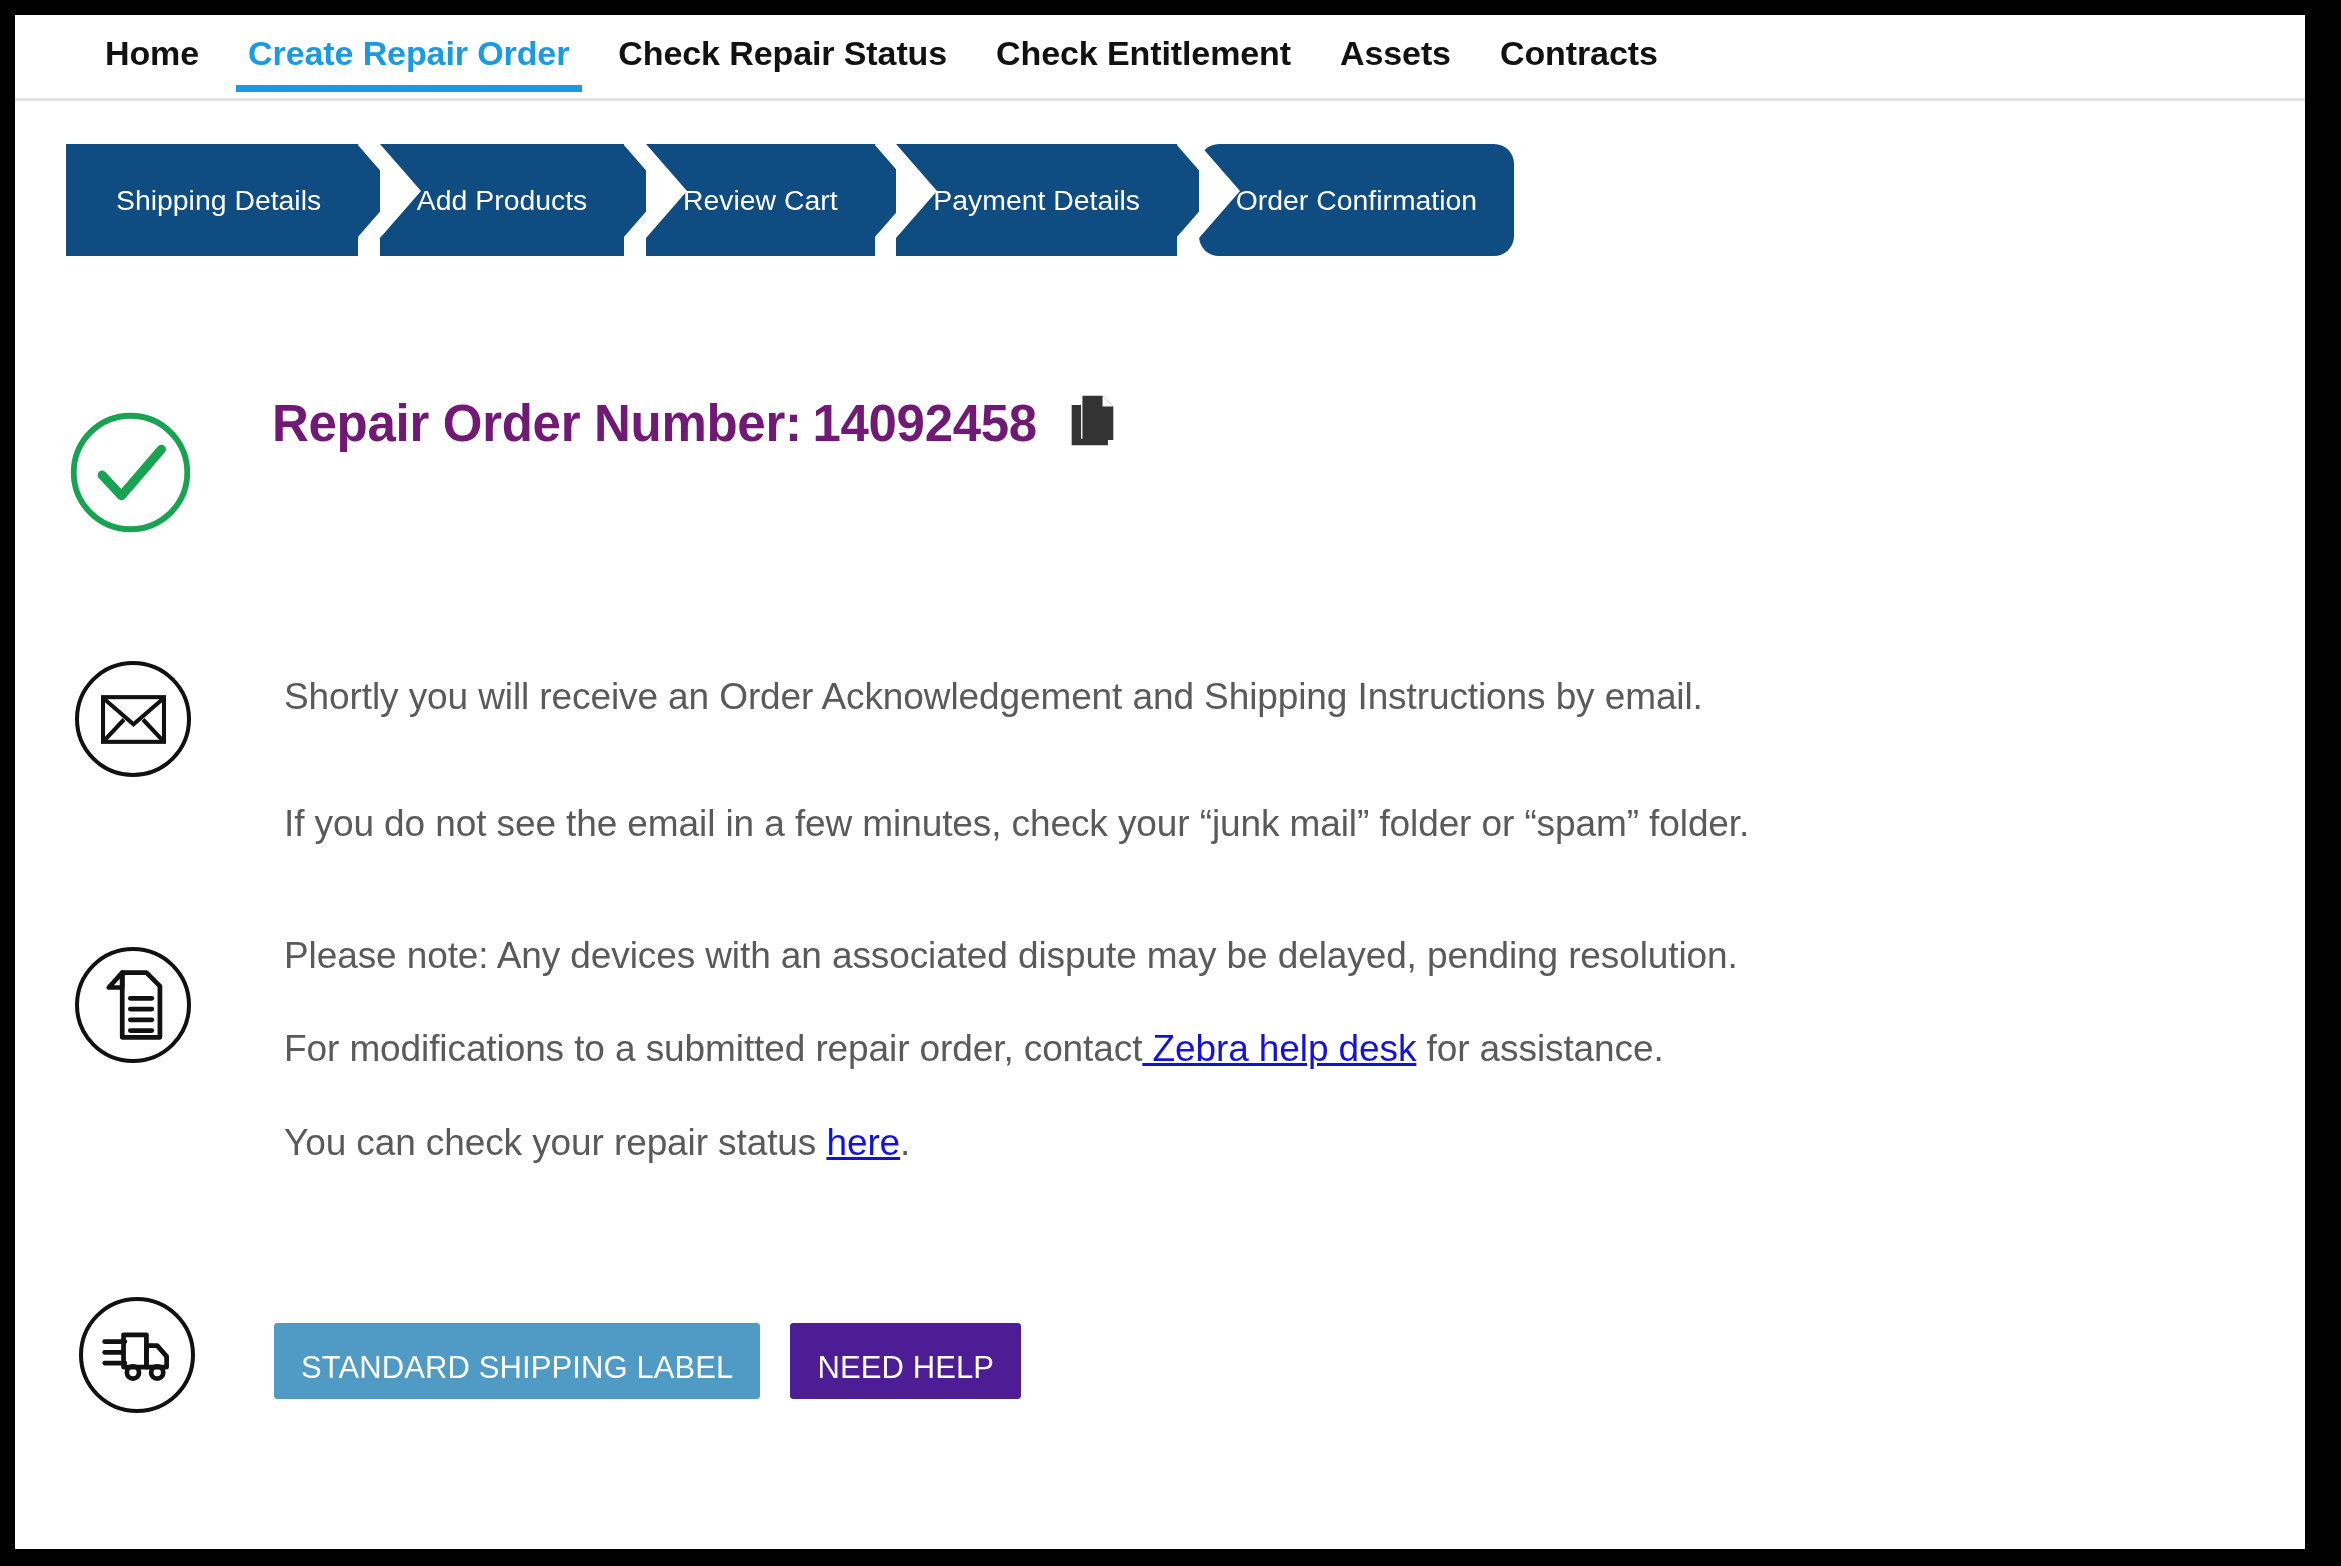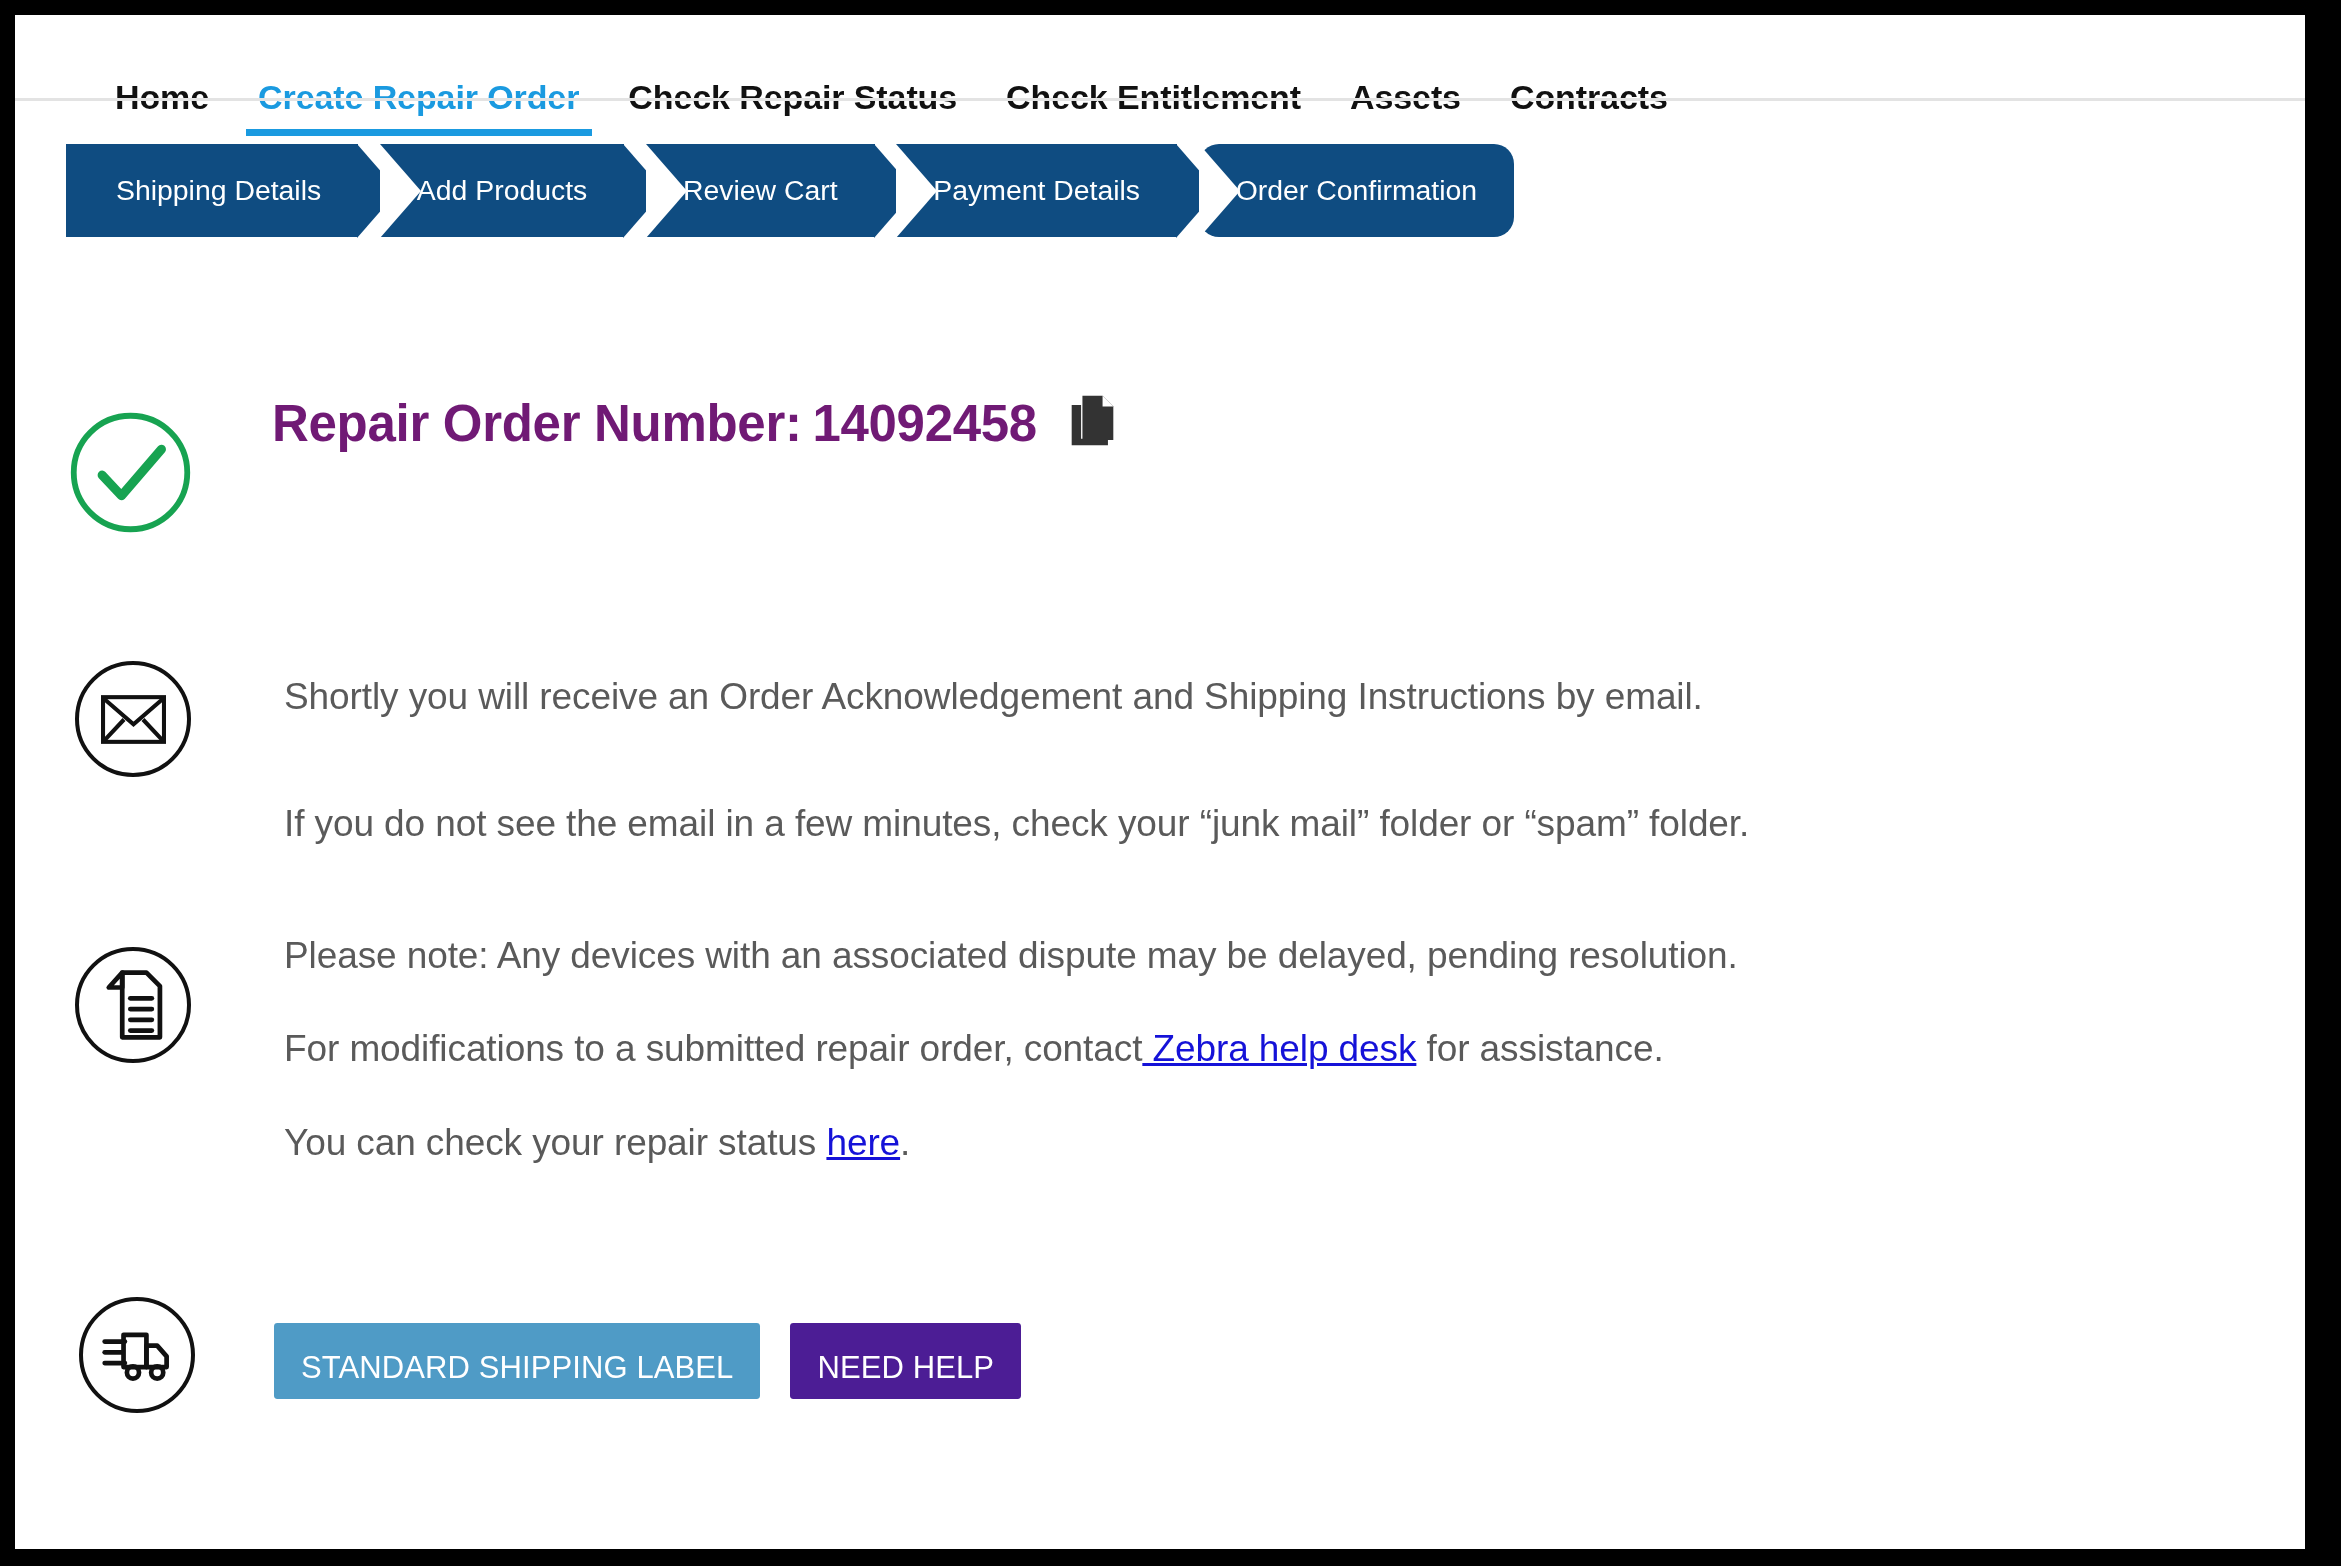--- a/index.html
+++ b/index.html
@@ -25,25 +25,24 @@
   
   #topnav {
     position: absolute;
     left: 0; top: 0;
     width: 2290px;
     height: 85px;
     background: #ffffff;
   }
   #navlist {
     position: absolute;
-    left: 100px;
+    left: 90px;
     top: 19px;
     display: flex;
     align-items: flex-end;
-    margin-top: 44px;
   }
   .navitem {
     font-family: "Liberation Sans", sans-serif;
     font-size: 34px;
     font-weight: bold;
     color: #111111;
     padding: 0 0 19px 0;
     margin-right: 49px;
     white-space: nowrap;
     position: relative;
@@ -76,21 +75,21 @@
     display: flex;
     align-items: stretch;
     height: 93px;
   }
   .step {
     position: relative;
     background: #0f4c81;
     color: #ffffff;
     font-family: "Liberation Sans", sans-serif;
     font-size: 28.4px;
-    height: 93px;
+    height: 112px;
     display: flex;
     align-items: center;
     justify-content: center;
     white-space: nowrap;
     cursor: pointer;
     padding: 0 37px 0 37px;
     margin-right: 21.7px;
   }
   .step:last-child { margin-right: 0; border-radius: 20px; }
   .step::after {

